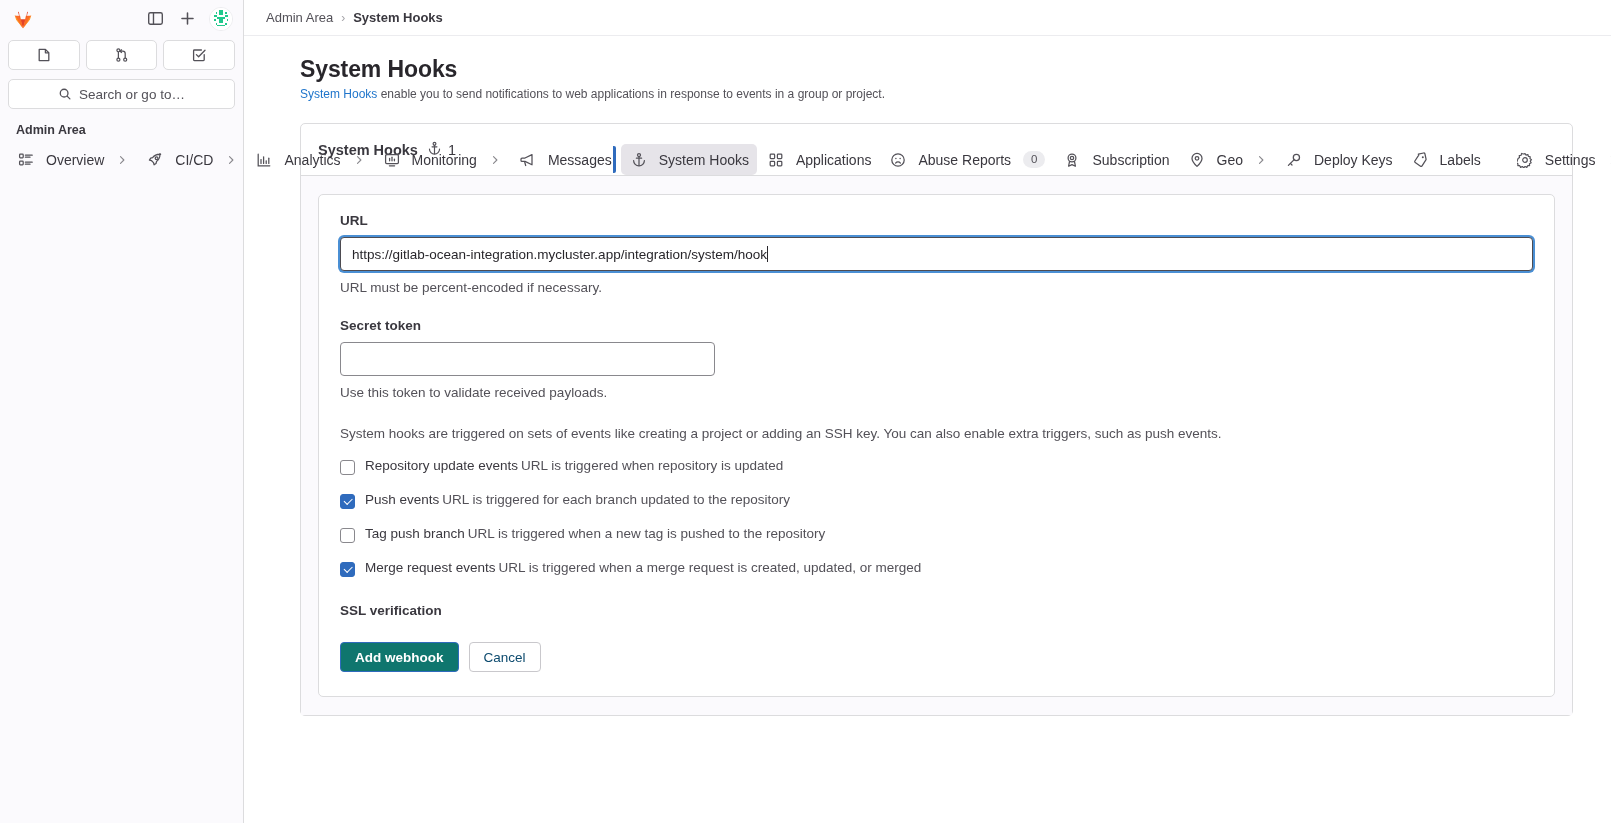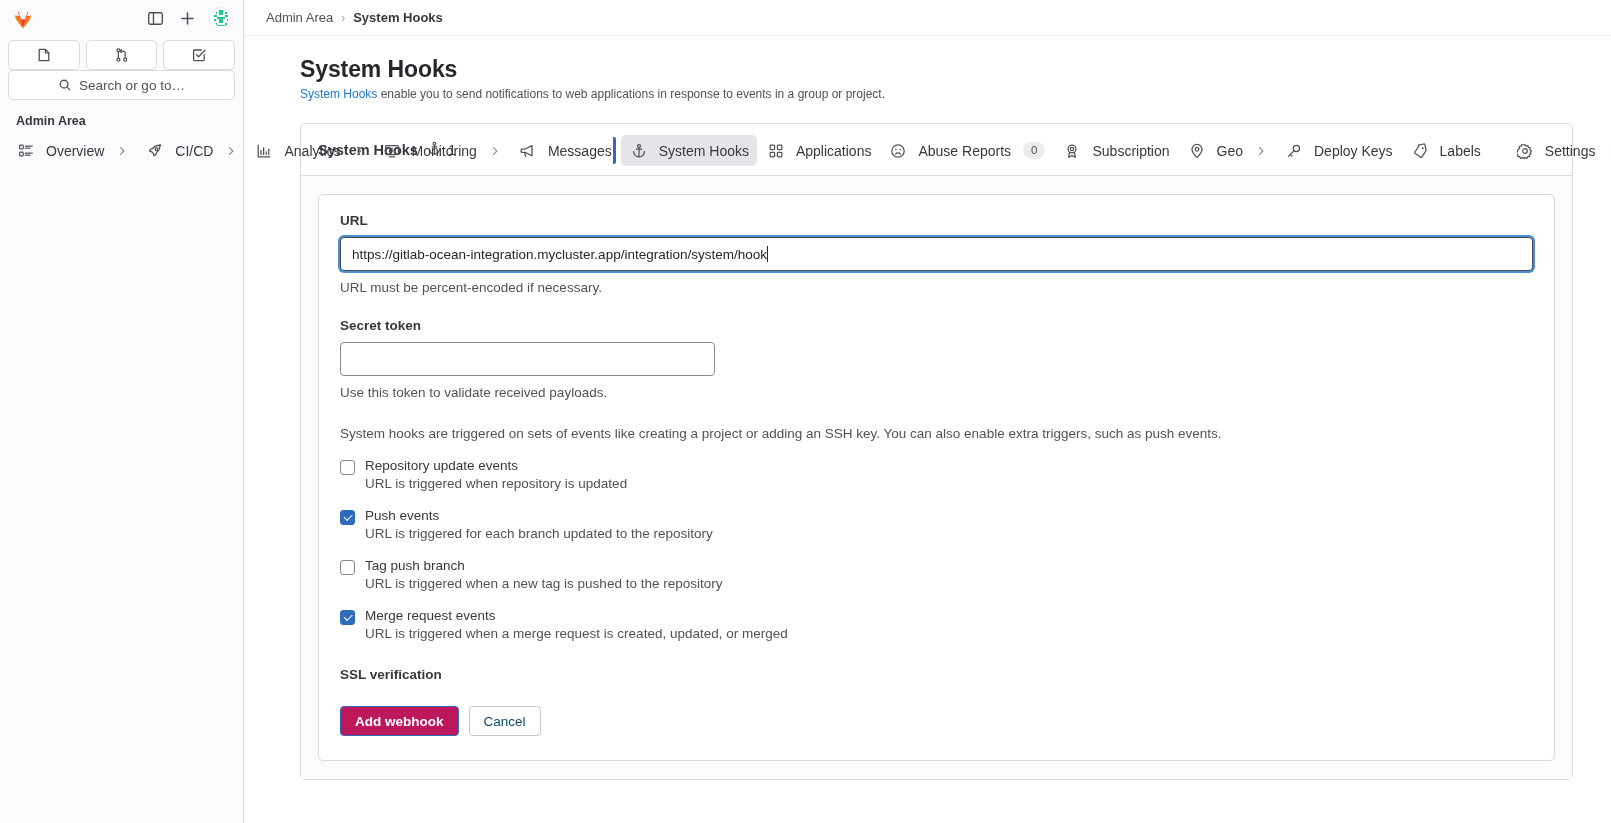--- a/index.html
+++ b/index.html
@@ -38,21 +38,21 @@
     display: flex; align-items: center; justify-content: center;
   }
   .quick-row { display: flex; gap: 6px; margin-top: 3px; }
   .quick-btn {
     flex: 1; height: 30px; background: #fff;
     border: 1px solid #dcdcde; border-radius: 5px;
     display: flex; align-items: center; justify-content: center;
     color: #535158;
   }
   .search-box {
-    height: 30px; background: #fff;
+    margin-top: 9px; height: 30px; background: #fff;
     border: 1px solid #dcdcde; border-radius: 5px;
     display: flex; align-items: center; justify-content: center;
     gap: 7px; color: #535158; font-size: 13.5px;
   }
   .sb-section-title {
     font-size: 12.5px; font-weight: bold; color: #3a383f;
     padding: 14px 8px 7px 8px;
   }
   .nav { display: flex; flex-direction: row; gap: 1px; }
   .nav-item {
@@ -135,34 +135,34 @@
     width: 15px; height: 15px; min-width: 15px; margin-top: 2px;
     border: 1px solid #89888d; border-radius: 3px; background: #fff;
     display: flex; align-items: center; justify-content: center;
   }
   .checkbox.checked { background: #2f6bbd; border-color: #2f6bbd; }
   .checkbox.checked::after {
     content: ""; width: 7px; height: 3.5px;
     border-left: 1.7px solid #fff; border-bottom: 1.7px solid #fff;
     transform: rotate(-45deg); margin-top: -2px;
   }
-  .check-text { display: flex; flex-direction: column; gap: 3px; justify-content: center; }
+  .check-text { display: flex; flex-direction: row; gap: 3px; justify-content: center; }
   .check-label { font-size: 13.5px; color: #3a383f; }
   .check-desc { font-size: 13.5px; color: #535158; }
 
   .ssl-block { margin-top: 26px; }
   .ssl-row { margin-top: 11px; display: flex; gap: 10px; align-items: center; }
 
   .btn-row { margin-top: 24px; display: flex; gap: 10px; }
   .btn {
     height: 30px; border-radius: 4px; font-size: 13.5px;
     display: flex; align-items: center; justify-content: center;
     padding: 0 14px; font-family: "Liberation Sans", sans-serif;
   }
-  .btn-primary { background: #be185d; color: #fff; font-weight: bold; border: 1px solid #2f6bbd; }
+  .btn-primary { background: #0f766e; color: #fff; font-weight: bold; border: 1px solid #2f6bbd; }
   .btn-secondary { background: #fff; color: #0c4a6e; border: 1px solid #c9c8cc; }
 </style>
 </head>
 <body>
 
 <div class="app">
 
   <aside class="sidebar">
 
     <div class="sb-top">

